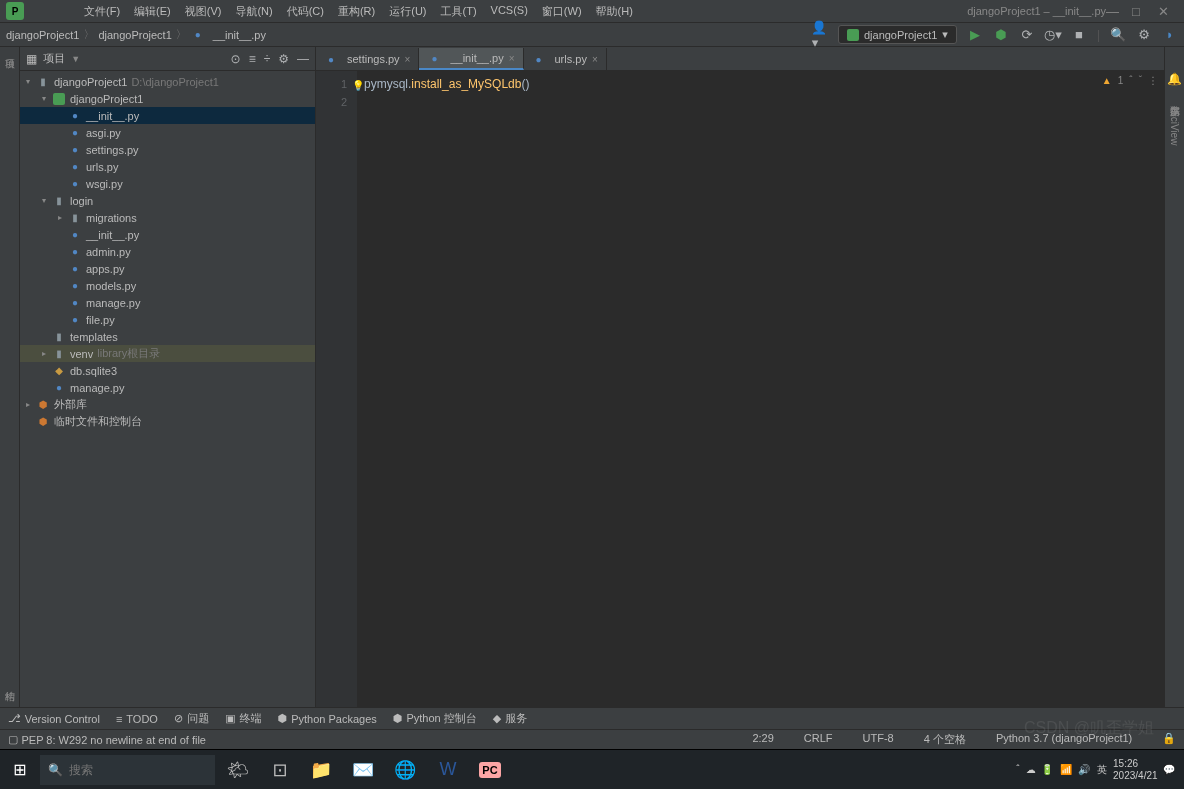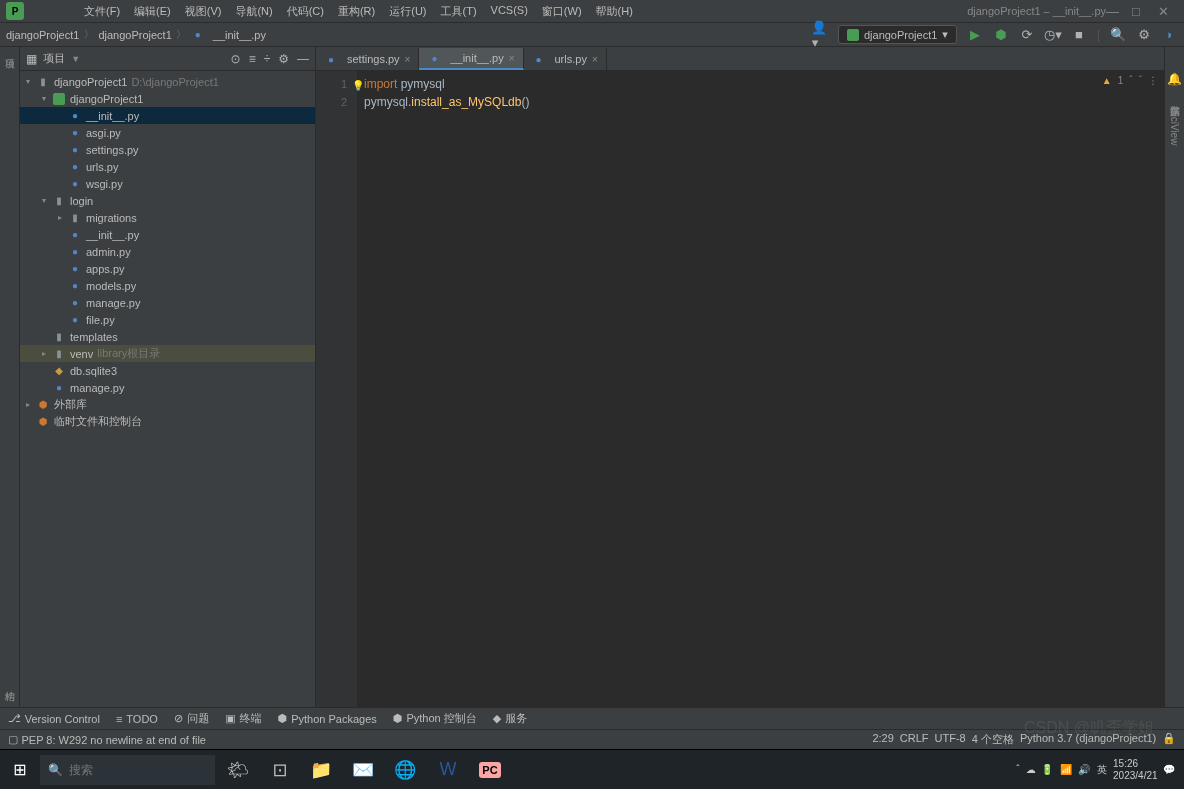--- a/index.html
+++ b/index.html
@@ -54,21 +54,21 @@
 .code { flex: 1; padding: 4px 6px; font-family: Consolas, monospace; font-size: 12px; line-height: 18px; color: #a9b7c6; }
 .kw { color: #cc7832; }
 .ident { color: #a9b7c6; }
 .fn { color: #ffc66d; }
 .paren { color: #a9b7c6; }
 .editor-topright { position: absolute; right: 6px; top: 4px; display: flex; align-items: center; gap: 6px; font-size: 10px; color: #888; }
 .warn-icon { color: #f0a732; }
 .bottom-bar { height: 22px; background: #3c3f41; border-top: 1px solid #2b2b2b; display: flex; align-items: center; padding: 0 8px; gap: 16px; font-size: 11px; }
 .bb-item { display: flex; align-items: center; gap: 4px; cursor: pointer; color: #bbb; }
 .status-bar { height: 20px; background: #3c3f41; border-top: 1px solid #2b2b2b; display: flex; align-items: center; padding: 0 8px; font-size: 11px; color: #bbb; }
-.status-right { margin-left: auto; display: flex; gap: 6px; }
+.status-right { margin-left: auto; display: flex; gap: 30px; }
 .taskbar { height: 40px; background: #1f2428; display: flex; align-items: center; border-top: 1px solid #000; }
 .tb-start { width: 40px; height: 40px; display: flex; align-items: center; justify-content: center; color: #fff; cursor: pointer; font-size: 16px; }
 .tb-search { width: 175px; height: 30px; background: #2c3338; display: flex; align-items: center; padding: 0 8px; gap: 6px; color: #999; border-radius: 0; margin-right: 2px; }
 .tb-search-input { background: transparent; border: none; outline: none; color: #ccc; flex: 1; font-size: 12px; }
 .tb-icons { display: flex; align-items: center; height: 40px; }
 .tb-icon { width: 42px; height: 40px; display: flex; align-items: center; justify-content: center; cursor: pointer; font-size: 18px; }
 .tb-right { margin-left: auto; display: flex; align-items: center; gap: 6px; padding-right: 8px; color: #ccc; font-size: 10px; }
 .tb-clock { text-align: left; line-height: 1.2; }
 .watermark { position: absolute; right: 30px; bottom: 50px; color: rgba(200,200,200,0.12); font-size: 16px; font-weight: normal; pointer-events: none; }
 </style>
@@ -276,21 +276,20 @@
           <span>urls.py</span>
           <span class="tab-close">×</span>
         </div>
     </div>
     <div class="editor-body">
       <div class="gutter">
         <div class="gutter-line"><span>1</span><span class="bulb">💡</span></div>
         <div class="gutter-line">2</div>
       </div>
       <div class="code">
-        <div><span class="kw">import</span> <span class="ident">pymysql</span></div>
         <div><span class="ident">pymysql</span>.<span class="fn">install_as_MySQLdb</span><span class="paren">()</span></div>
       </div>
       <div class="editor-topright">
         <span class="warn-icon">▲</span>
           <span>1</span>
         <span>ˆ</span>
         <span>ˇ</span>
         <span>⋮</span>
       </div>
     </div>

